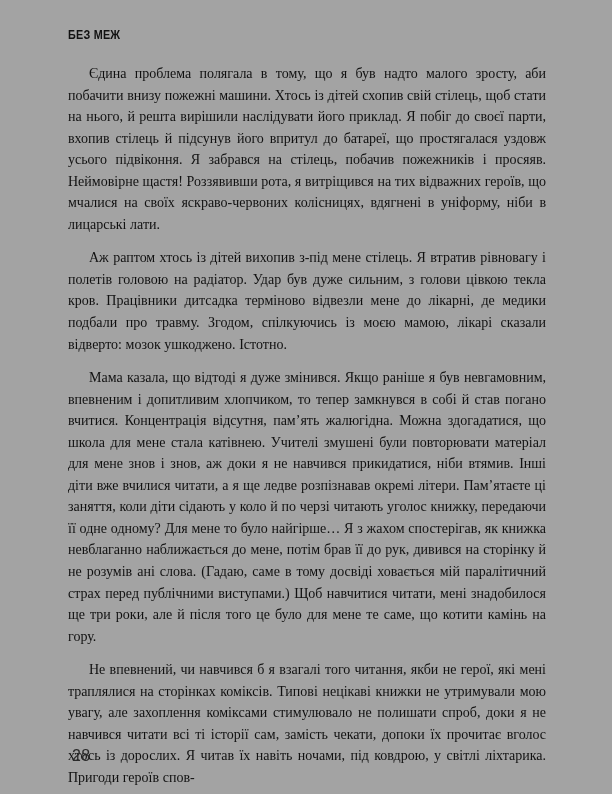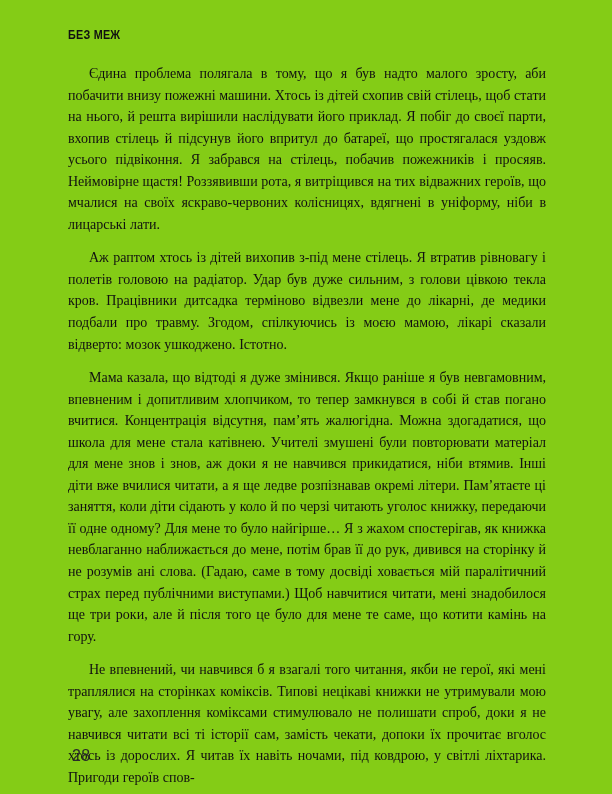--- a/index.html
+++ b/index.html
@@ -14,21 +14,21 @@
     position: relative;
     overflow: hidden;
     font-family: "Liberation Serif", "DejaVu Serif", serif;
     color: #111111;
     -webkit-font-smoothing: antialiased;
   }
 
   .page {
     position: absolute;
     inset: 0;
-    background: #84cc16;
+    background: #a3a3a3;
   }
 
   
   .running-head {
     position: absolute;
     left: 68px;
     top: 26px;
     font-family: "Liberation Sans", "DejaVu Sans", sans-serif;
     font-weight: 700;
     font-size: 13.5px;

